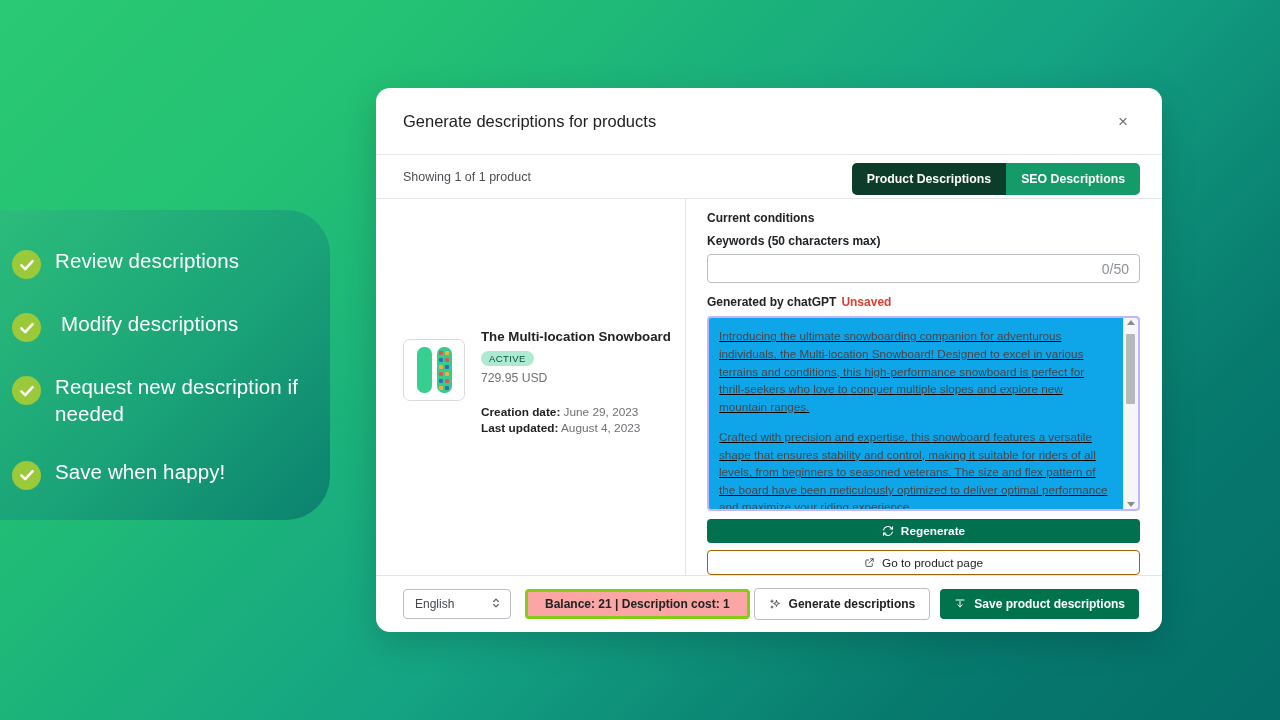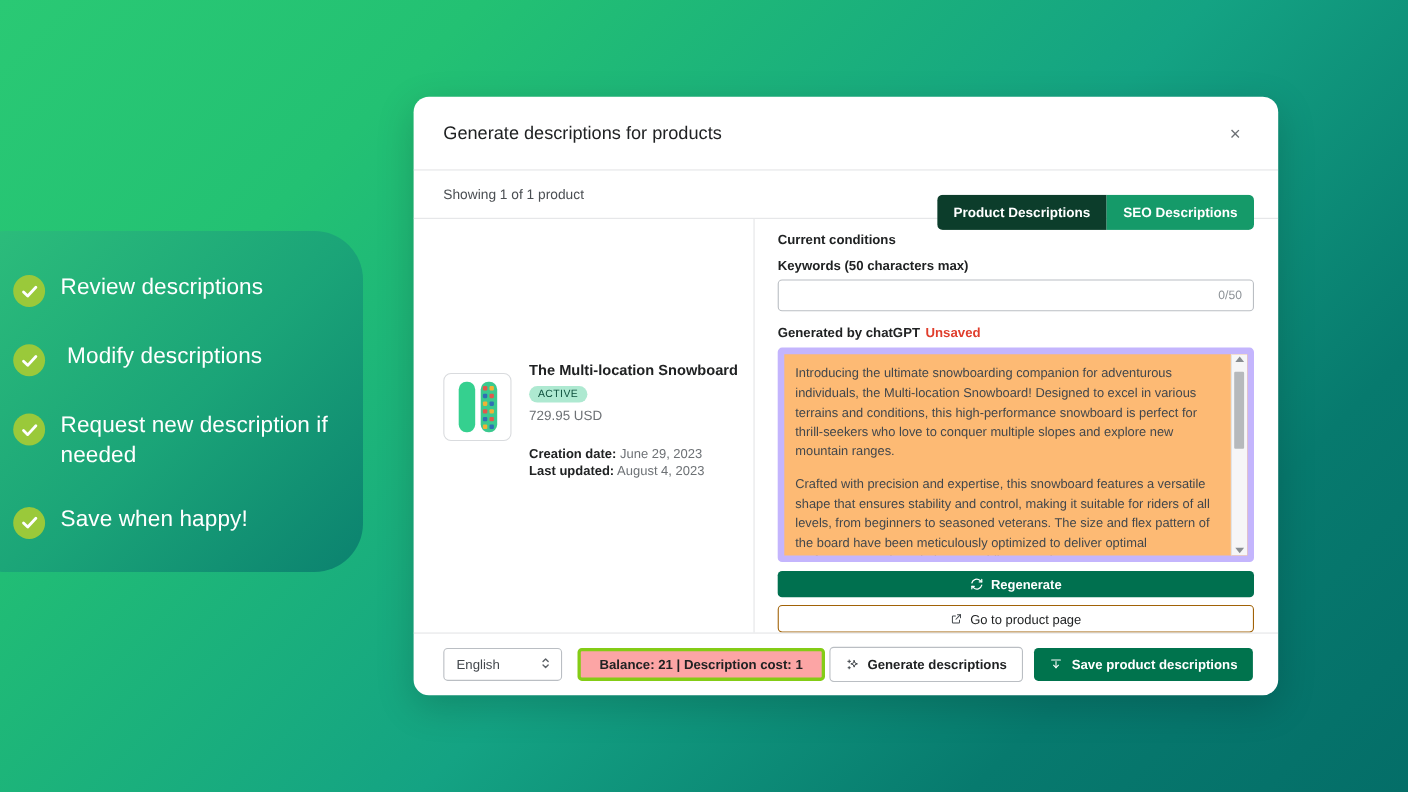--- a/index.html
+++ b/index.html
@@ -71,21 +71,21 @@
   #subheader {
     border-top: 1px solid #e4e5e7;
     border-bottom: 1px solid #e4e5e7;
     height: 45px;
     display: flex; align-items: center; justify-content: space-between;
     padding: 0 22px 0 27px;
     flex: 0 0 auto;
     position: relative;
   }
   #showing-count { font-size: 12.5px; color: #4b4f53; }
-  #tabs { display: flex; border-radius: 5px; overflow: hidden; position: relative; top: 16px; }
+  #tabs { display: flex; border-radius: 5px; overflow: hidden; position: relative; top: 2px; }
   .tab {
     font-size: 12.3px; font-weight: bold; color: #ffffff;
     padding: 9px 15px; border: none; cursor: pointer; white-space: nowrap;
   }
   .tab.selected { background: #0c3d2b; }
   .tab.unselected { background: #159a69; }
 
   
   #modal-body { flex: 1 1 auto; display: flex; min-height: 0; }
   #product-pane {
@@ -130,27 +130,27 @@
   #keywords-label { margin-bottom: 6px; }
   #keywords-field {
     height: 30px; border: 1px solid #babec3; border-radius: 4px;
     background: #fff; display: flex; align-items: center;
     padding: 0 10px; justify-content: flex-end;
   }
   #keywords-input {
     flex: 1 1 auto; border: none; outline: none; font-size: 12px;
     font-family: "Liberation Sans", sans-serif; color: #202223; background: transparent;
   }
-  #keywords-counter { font-size: 11px; color: #8c9196; flex: 0 0 auto; }
+  #keywords-counter { font-size: 14px; color: #8c9196; flex: 0 0 auto; }
   #generated-by-row { margin-top: 12px; margin-bottom: 7px; display: flex; gap: 5px; align-items: baseline; }
   #unsaved-badge { font-size: 12px; font-weight: bold; color: #e03e2d; }
 
   #description-box {
-    border: 6px solid #c4b5fd; border-radius: 4px; background: #fdba74;
-    height: 198px; position: relative; display: flex; overflow: hidden;
+    border: 2px solid #c4b5fd; border-radius: 4px; background: #0ea5e9;
+    height: 198px; position: relative; display: flex; overflow: hidden; text-decoration: underline;
   }
   #description-text {
     flex: 1 1 auto; padding: 9px 11px 0 10px;
     font-size: 11.7px; line-height: 1.5; color: #42474c;
     overflow: hidden;
   }
   #description-text p { margin-bottom: 13px; }
   #desc-scrollbar {
     flex: 0 0 auto; width: 15px; background: #f6f6f7;
     border-left: 1px solid #e1e3e5;

